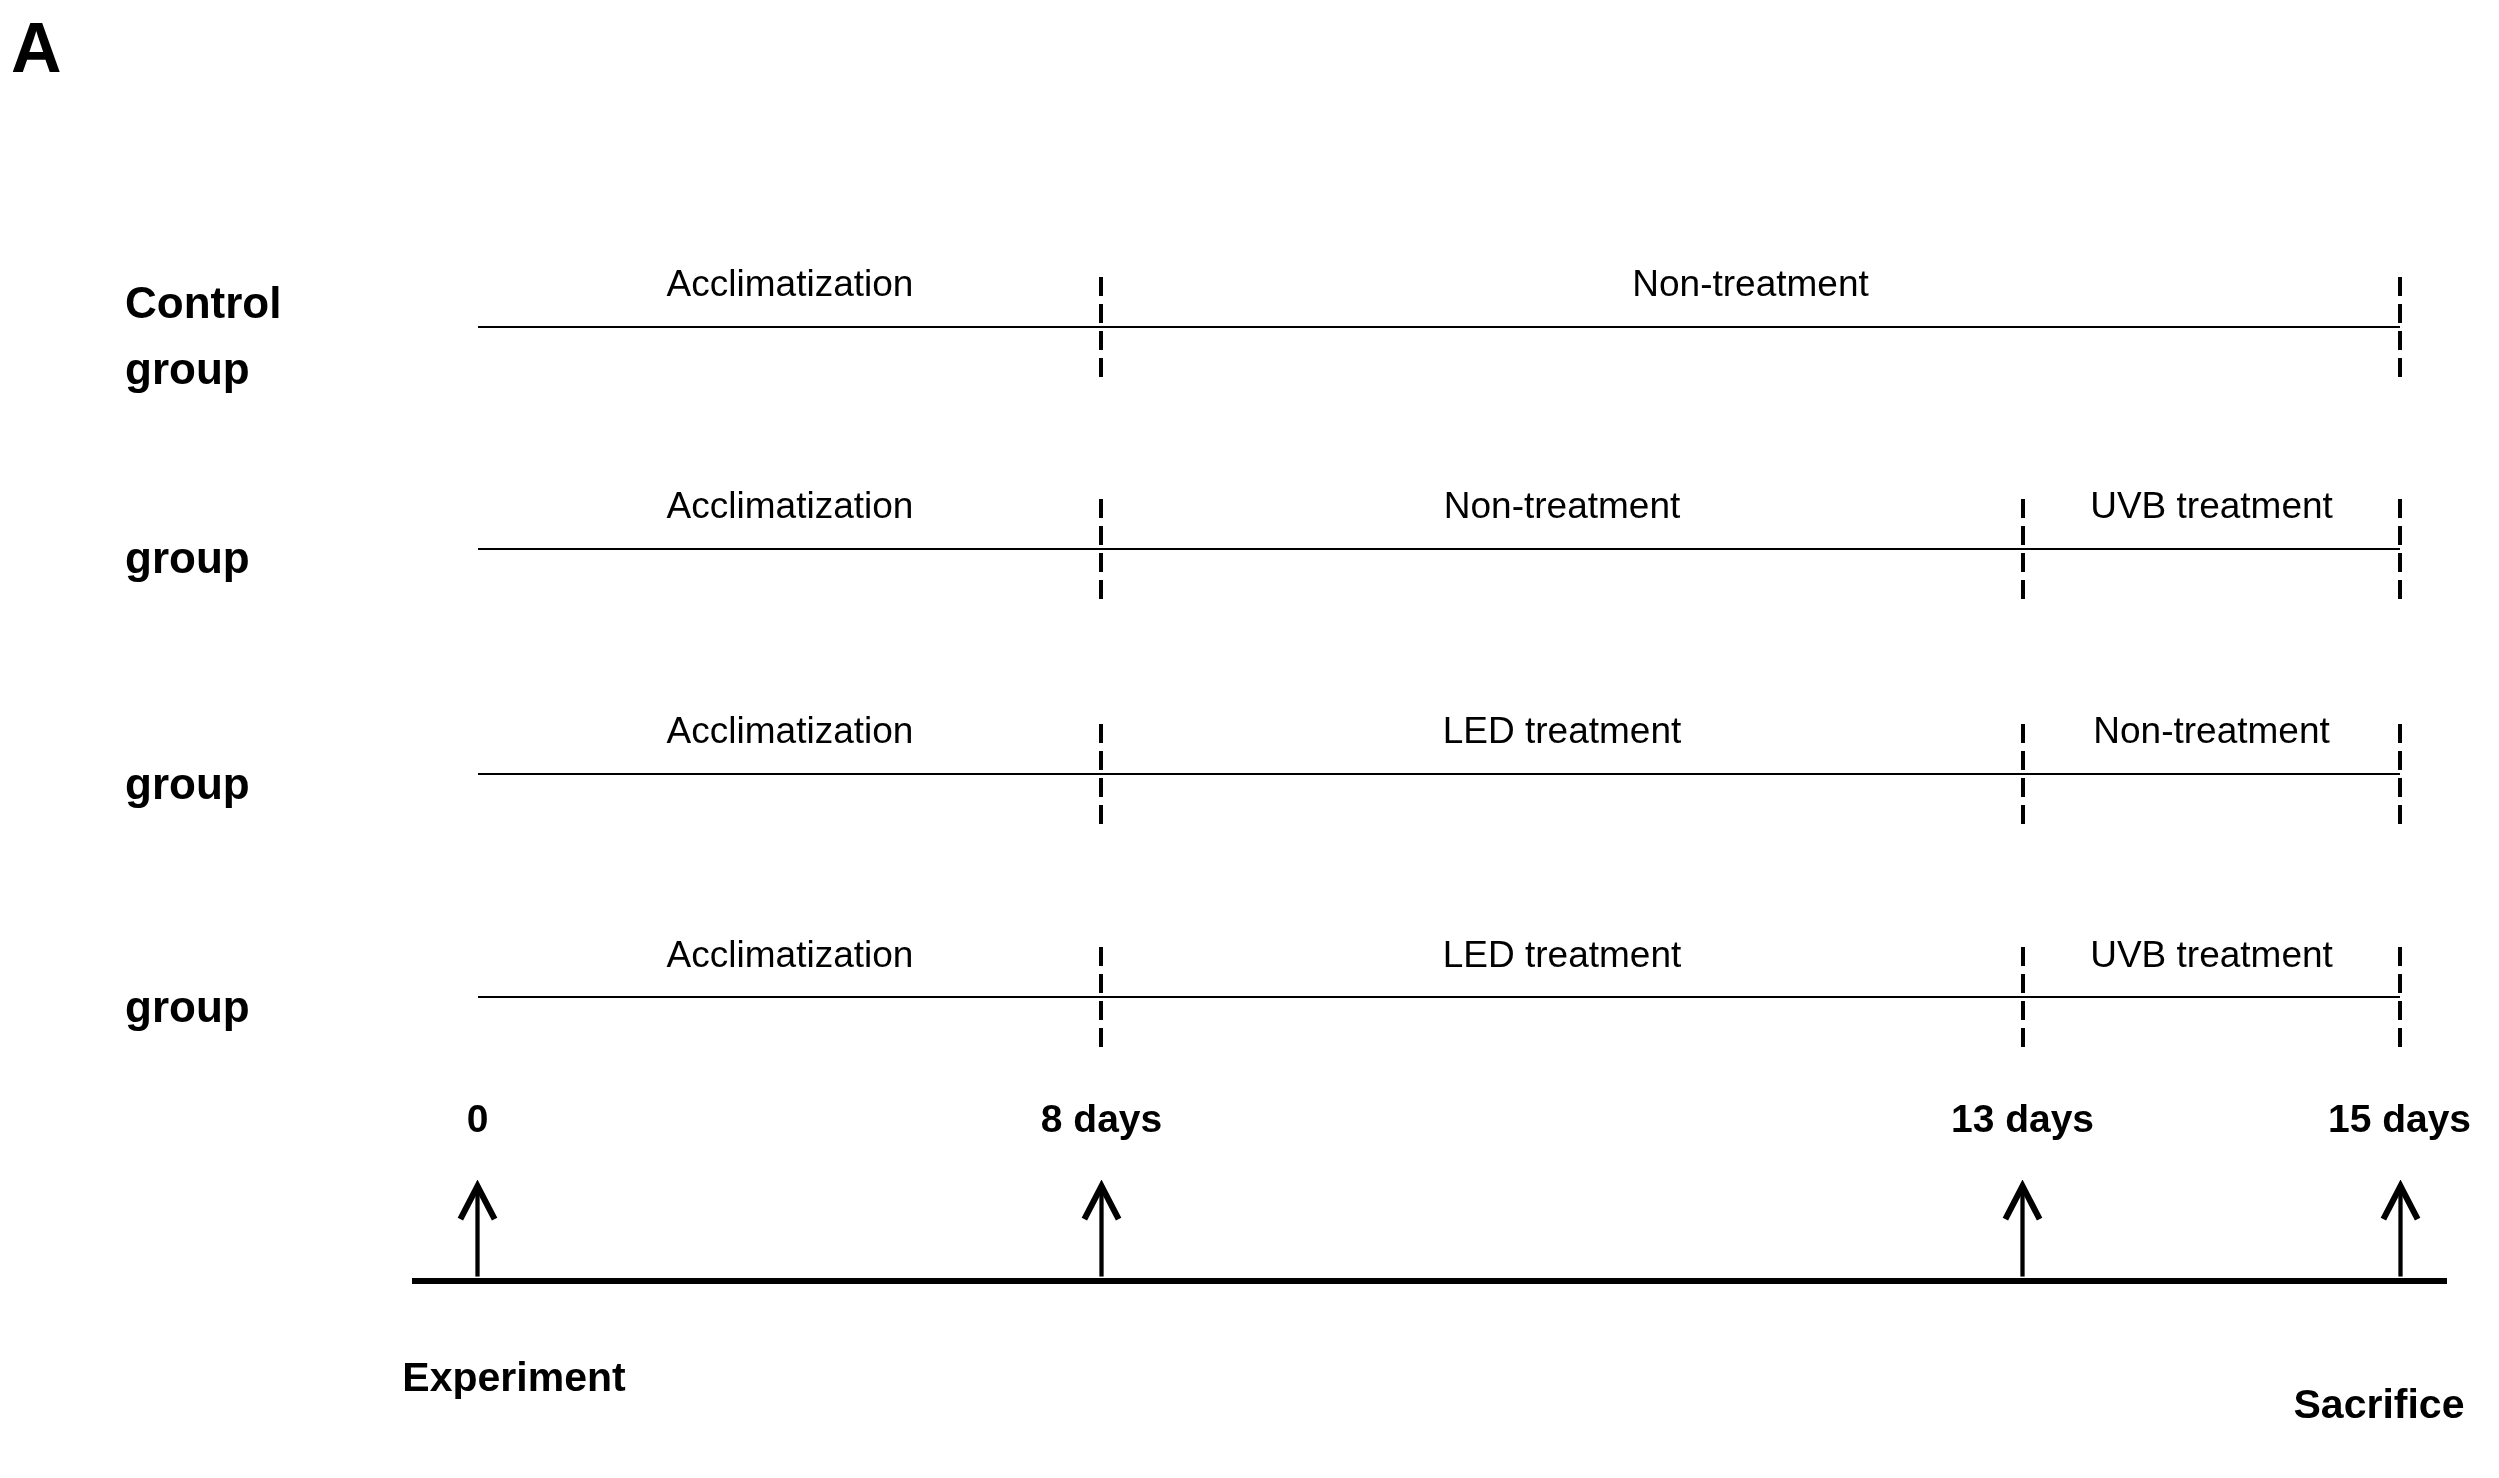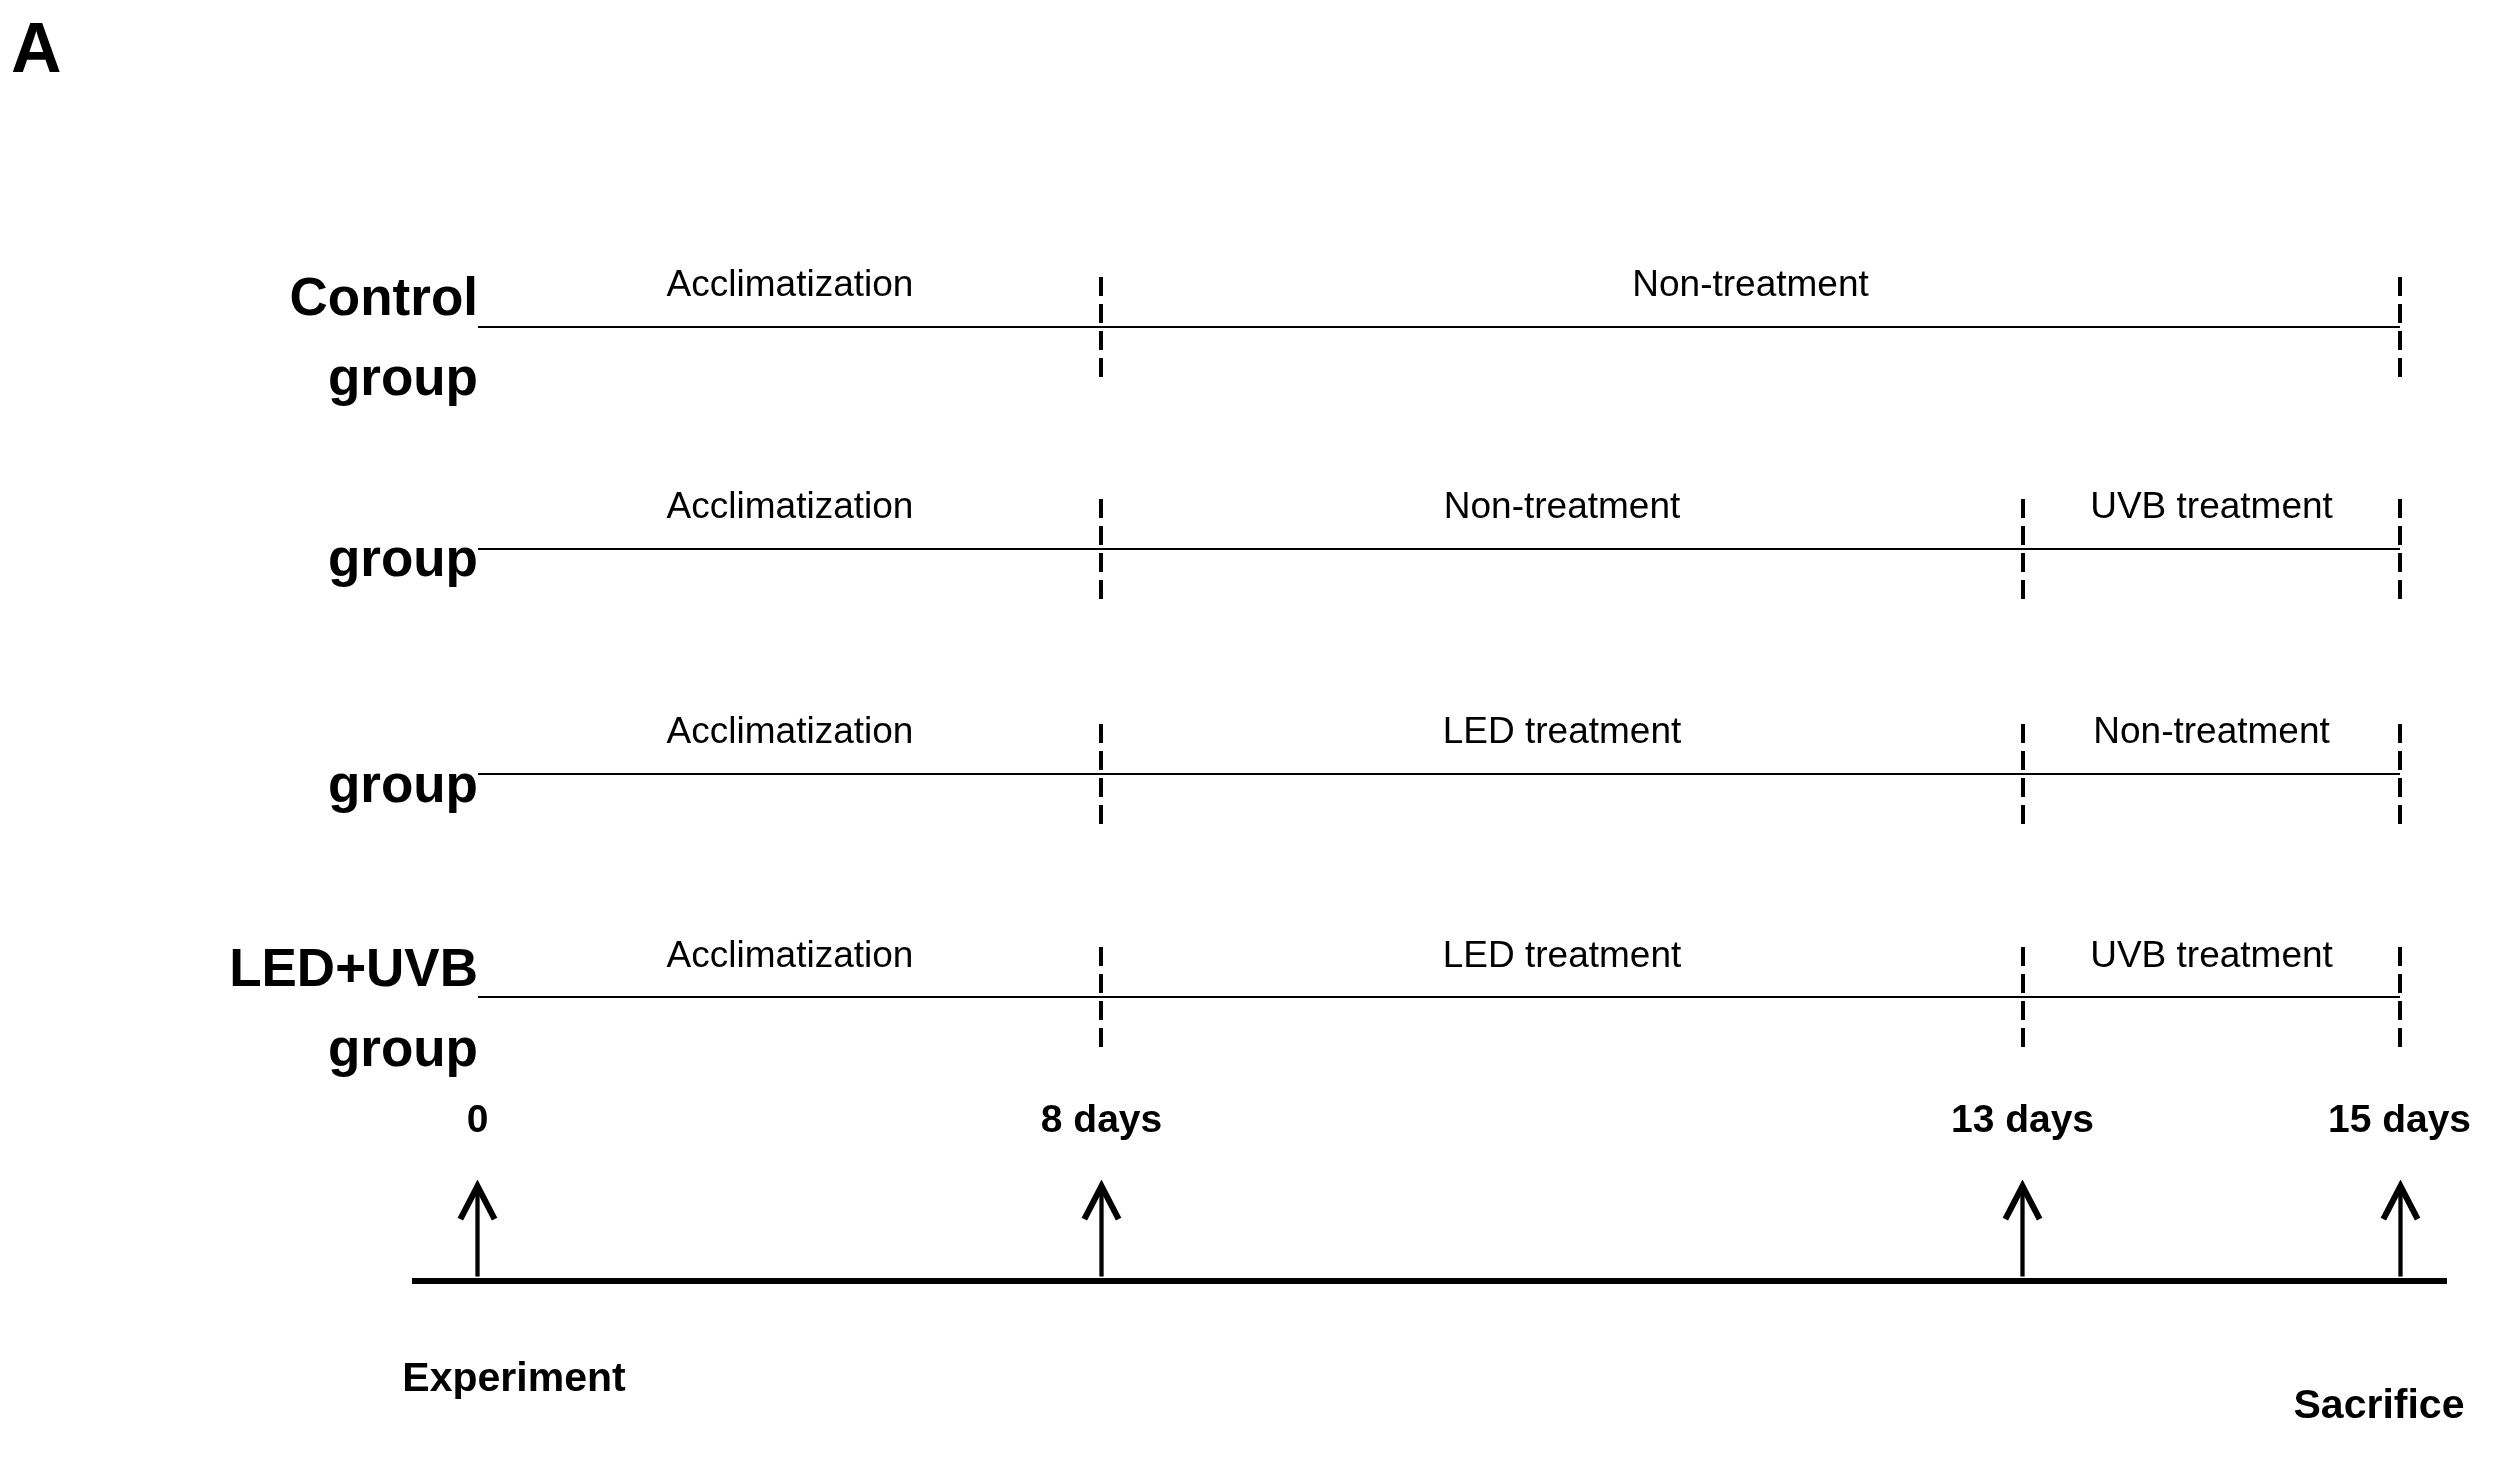--- a/index.html
+++ b/index.html
@@ -4,21 +4,21 @@
 <style>
   html,body{margin:0;padding:0;background:#ffffff;}
   .fig{
     position:relative;width:2500px;height:1479px;background:#ffffff;
     overflow:hidden;color:#000;font-family:"Liberation Sans",sans-serif;
   }
   .panel{position:absolute;left:11px;top:13.4px;font-size:70px;font-weight:bold;line-height:1;}
   .gline{position:absolute;left:478px;width:1922px;height:2.4px;background:#000;}
   .glabel{
     position:absolute;left:125px;width:353px;transform:translateY(-50%);
-    text-align:right;font-weight:bold;font-size:53px;line-height:1.5;
+    text-align:left;font-weight:bold;font-size:44px;line-height:1.5;
   }
   .phase{
     position:absolute;height:43px;display:flex;align-items:flex-end;justify-content:center;
     font-size:37px;line-height:1;white-space:nowrap;
   }
   .vdash{
     position:absolute;width:3.7px;height:101px;
     background:repeating-linear-gradient(to bottom,#000 0 19px,transparent 19px 27px);
   }
   .axis{position:absolute;left:412px;top:1278px;width:2035px;height:6px;background:#000;}
@@ -72,21 +72,20 @@
     <div class="phase" style="left:1101px;width:922px;top:706px">LED treatment</div>
     <div class="phase" style="left:2023px;width:377px;top:706px">Non-treatment</div>
     <div class="gline" style="top:773px"></div>
     <div class="vdash" style="left:1099px;top:724px"></div>
     <div class="vdash" style="left:2021px;top:724px"></div>
     <div class="vdash" style="left:2398px;top:724px"></div>
   </div>
 
   <div>
     <div class="glabel" style="top:1007px">
-      <div>LED+UVB</div>
       <div>group</div>
     </div>
     <div class="phase" style="left:478px;width:624px;top:930px">Acclimatization</div>
     <div class="phase" style="left:1101px;width:922px;top:930px">LED treatment</div>
     <div class="phase" style="left:2023px;width:377px;top:930px">UVB treatment</div>
     <div class="gline" style="top:996px"></div>
     <div class="vdash" style="left:1099px;top:947px"></div>
     <div class="vdash" style="left:2021px;top:947px"></div>
     <div class="vdash" style="left:2398px;top:947px"></div>
   </div>

